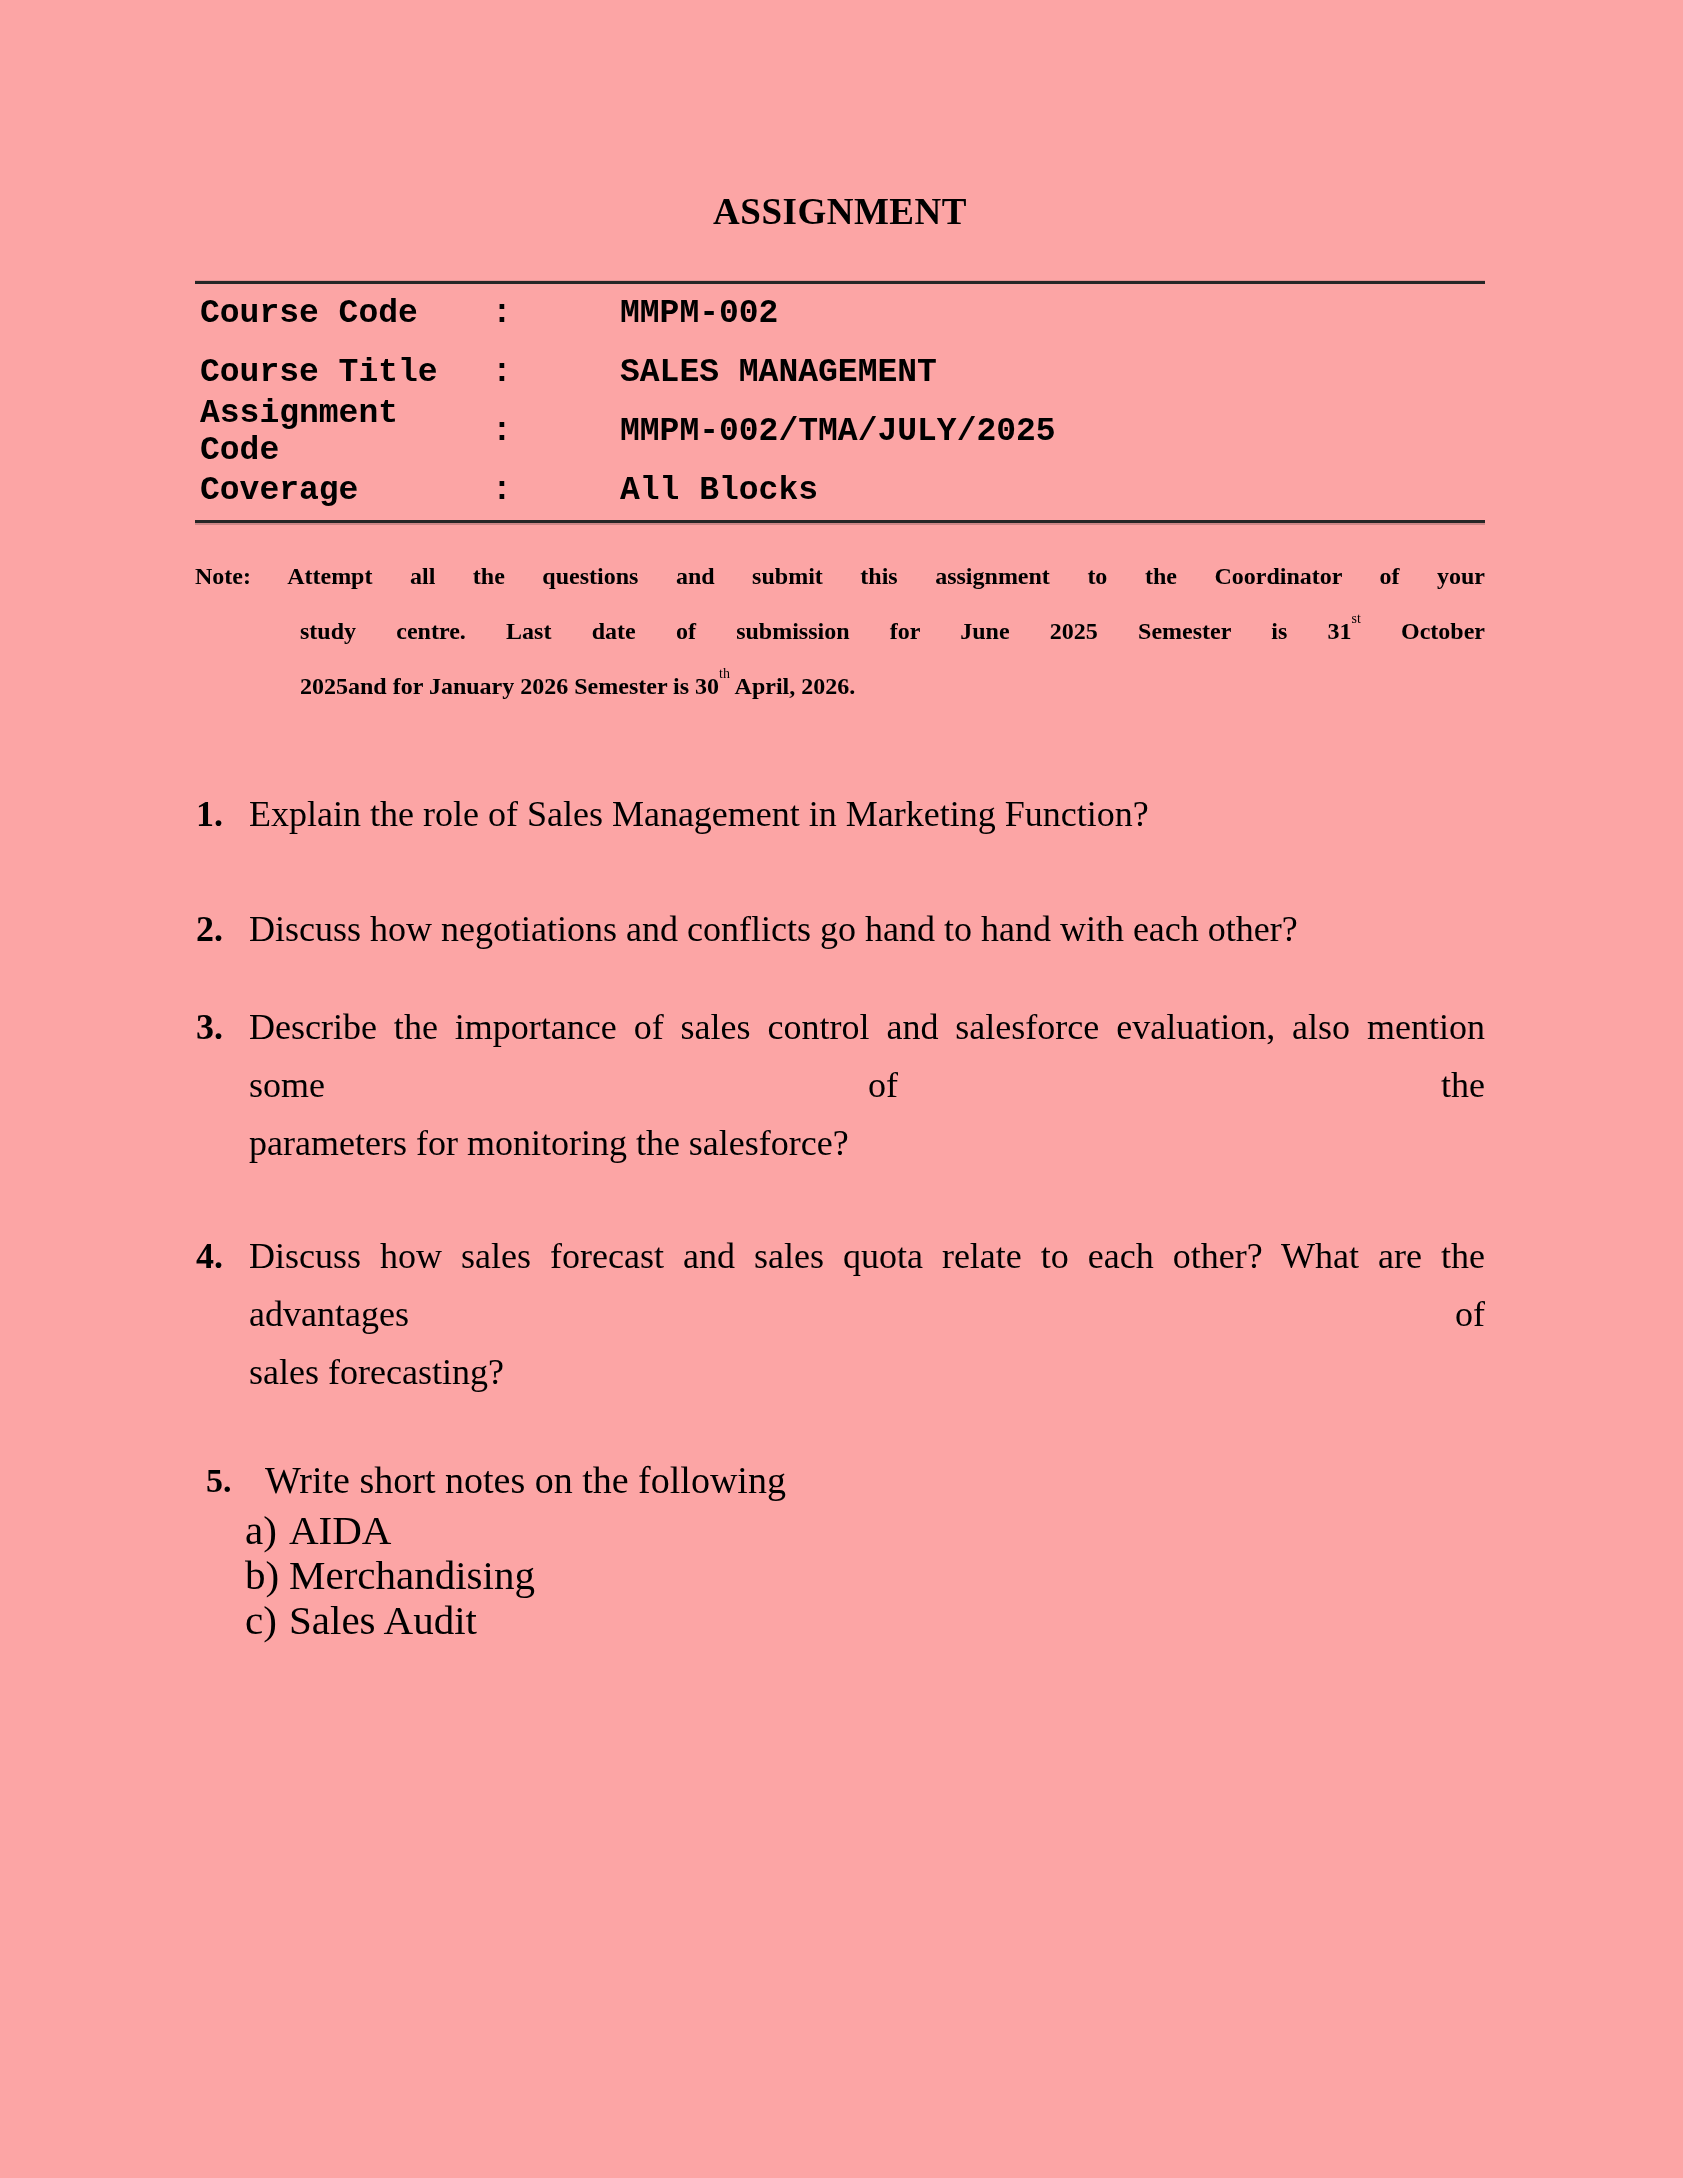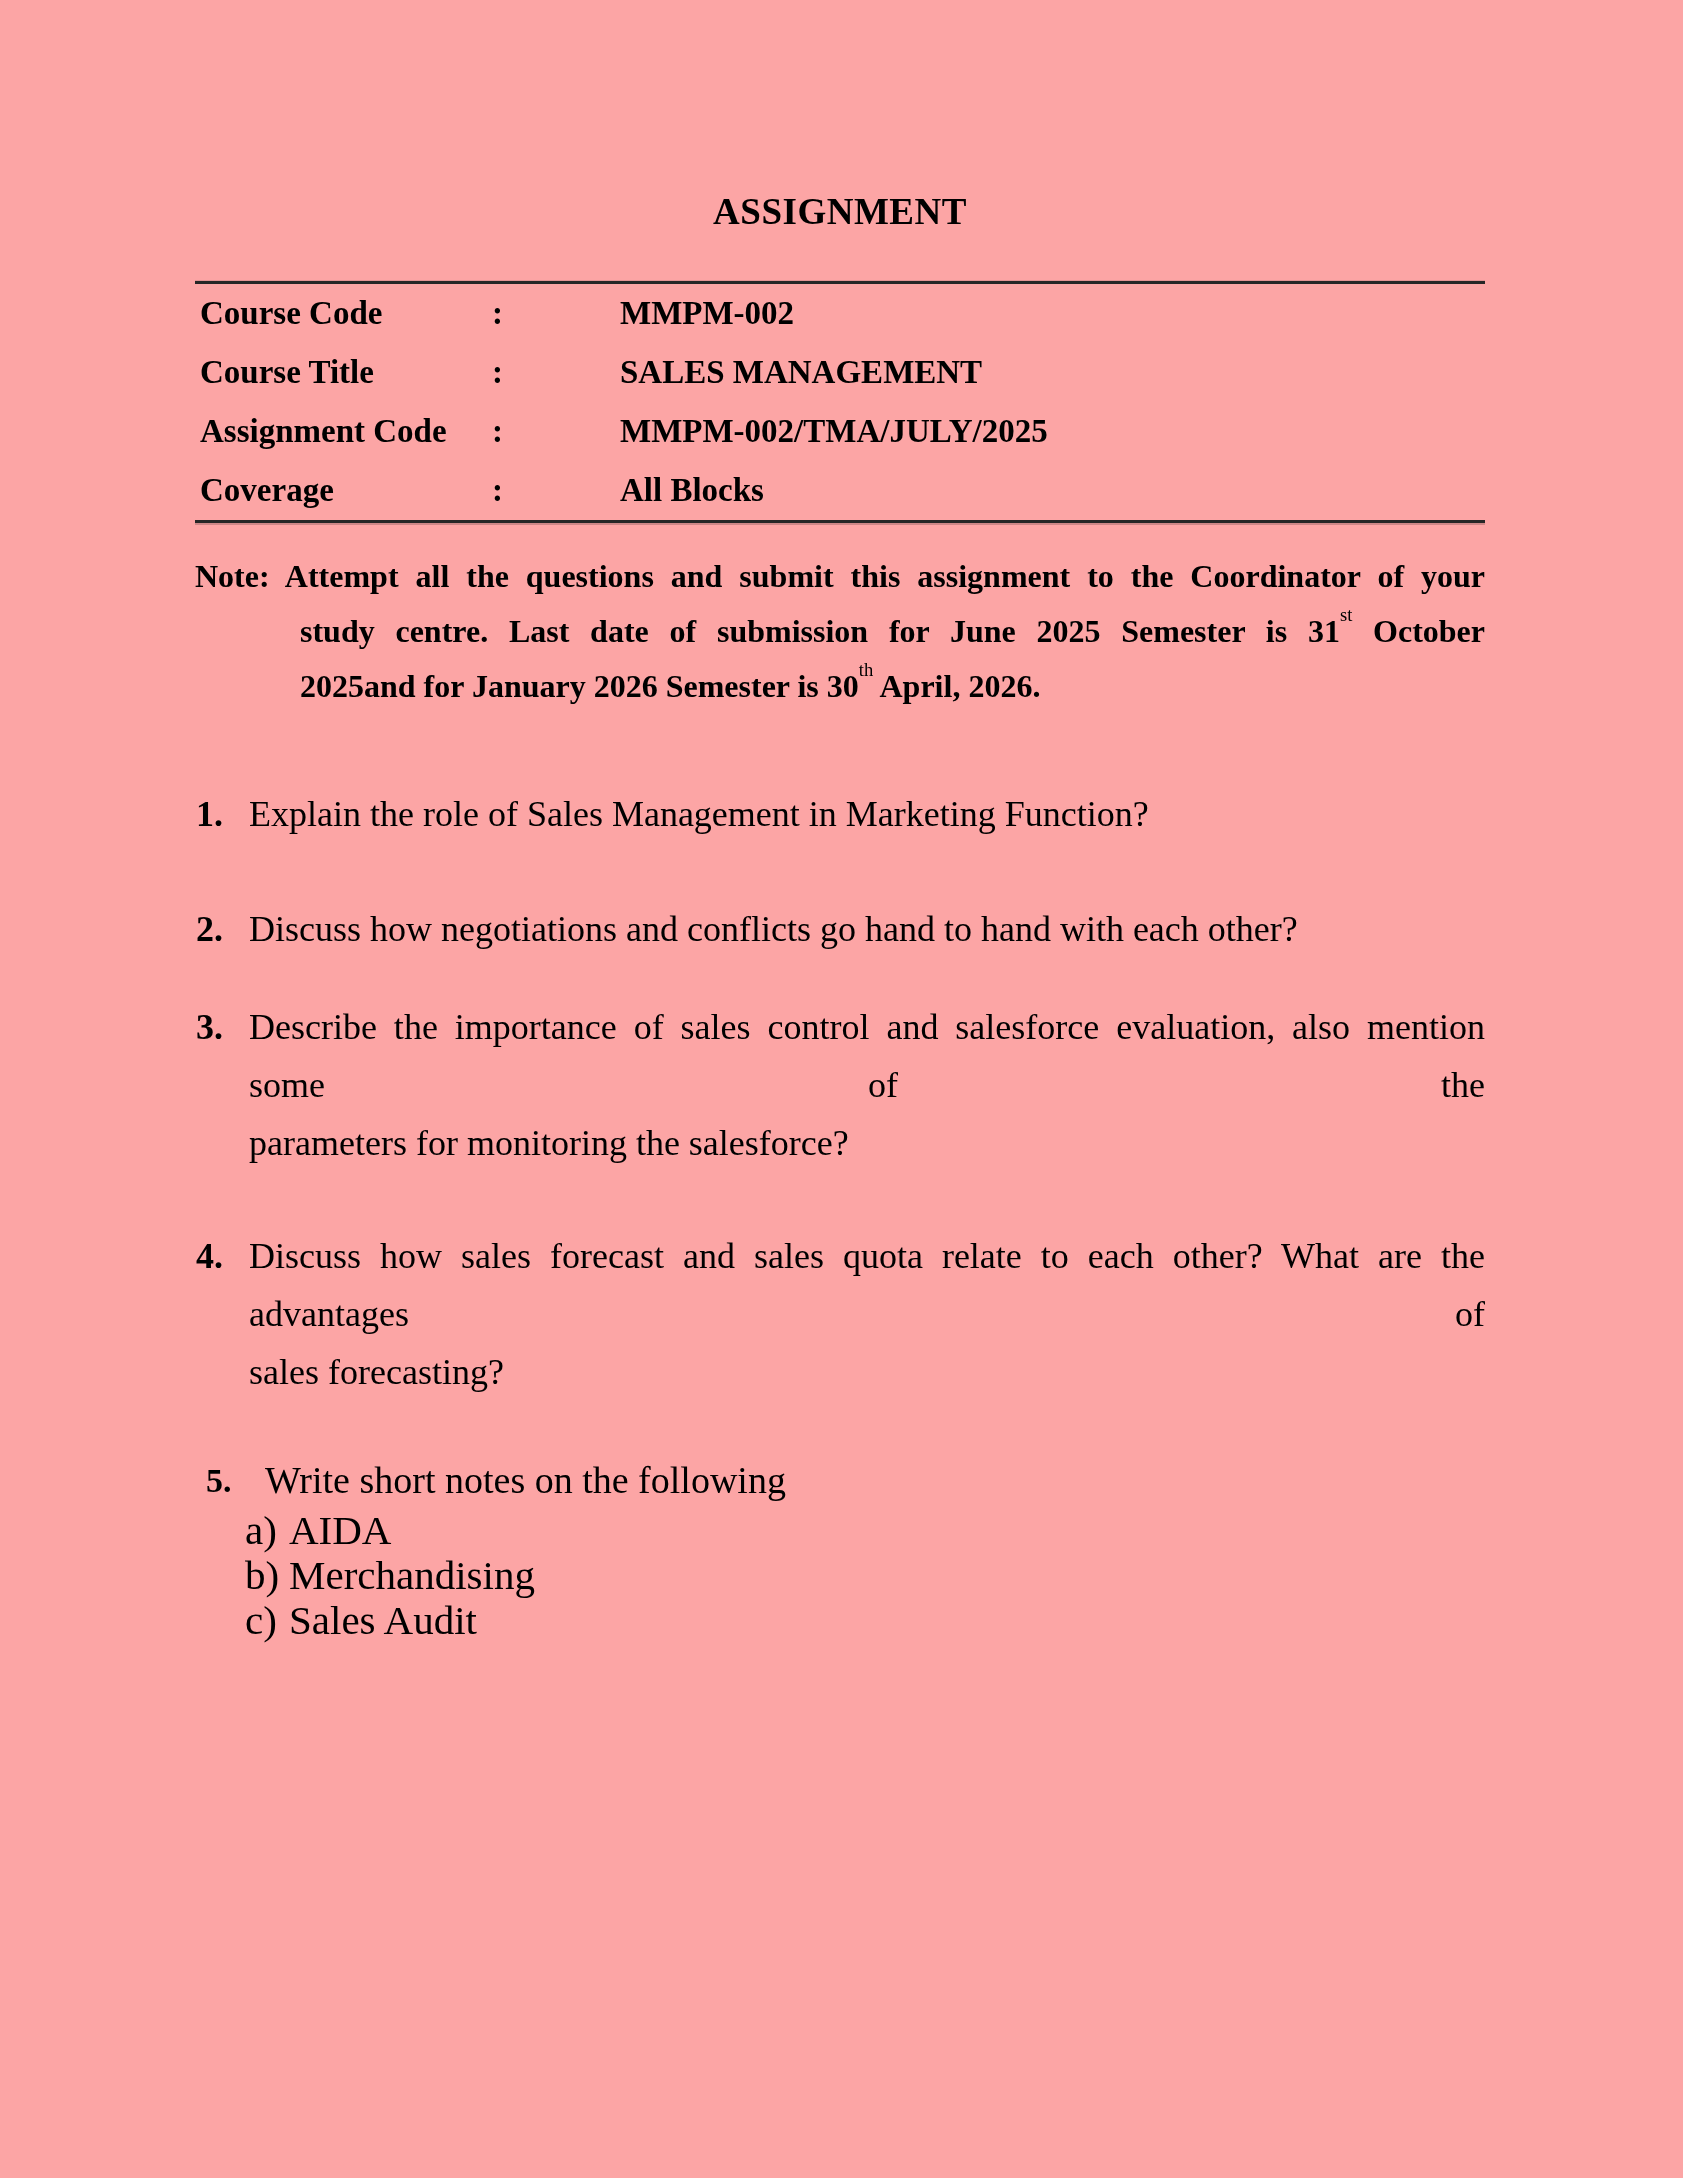--- a/index.html
+++ b/index.html
@@ -23,36 +23,37 @@
     text-align: center;
     letter-spacing: 0.5px;
   }
 
   
   .course-table {
     margin-top: 48px;
     border-top: 3px solid #262626;
     border-bottom: 3px solid #262626;
     box-shadow: 0 2px 0 rgba(0,0,0,0.18), 0 -1px 0 rgba(0,0,0,0.10);
+    font-family: Liberation Mono, monospace;
   }
   .ct-row {
     display: flex;
     align-items: center;
     height: 59px;
     font-size: 33px;
     font-weight: bold;
   }
   .ct-label { width: 297px; padding-left: 5px; }
   .ct-colon { width: 92px; }
   .ct-value { flex: 1; margin-left: 36px; }
 
   
   .note {
     margin-top: 26px;
-    font-size: 32px;
+    font-size: 24px;
     font-weight: bold;
     line-height: 55px;
   }
   .note-line.ind { padding-left: 105px; }
   .jl { text-align: justify; text-align-last: justify; }
   sup.ord {
     font-size: 0.58em;
     line-height: 0;
     position: relative;
     top: -0.48em;

